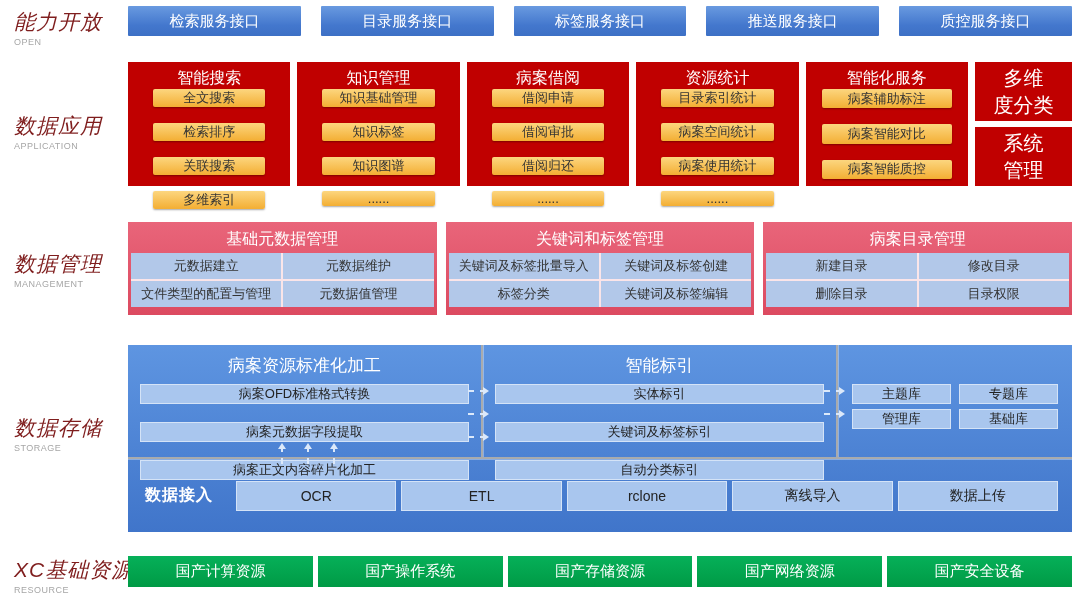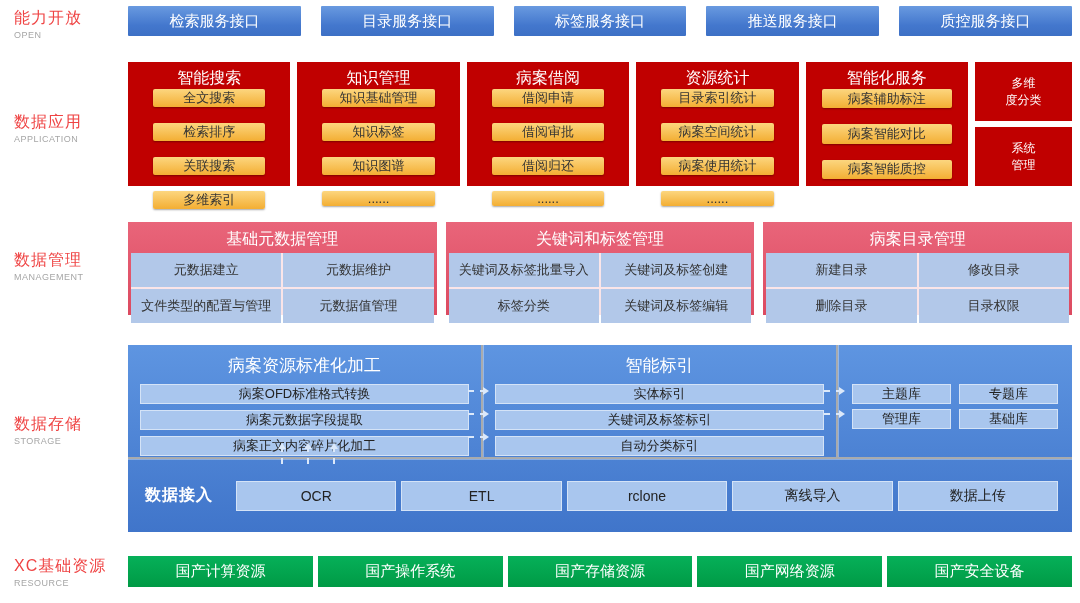--- a/index.html
+++ b/index.html
@@ -3,57 +3,57 @@
 <meta charset="utf-8">
 <style>
   html,body { margin:0; padding:0; background:#fff; }
   .page {
     position:relative; width:1080px; height:603px; background:#fff;
     font-family:"Liberation Sans","DejaVu Sans",sans-serif; overflow:hidden;
   }
 
   
   .layer-label { position:absolute; left:14px; }
-  .layer-label .zh { font-size:16px; color:#ef4444; font-weight:500; letter-spacing:1px; }
+  .layer-label .zh { font-size:21px; color:#7f1d1d; font-weight:500; letter-spacing:1px;font-style:italic; }
   .layer-label .en { font-size:9px; color:#a6a6a6; letter-spacing:0.5px; margin-top:1px; }
 
   
   .row-open { position:absolute; left:128px; top:6px; width:944px; height:30px; display:flex; gap:20px; }
   .svc-btn { flex:1; background:linear-gradient(180deg,#699ae0 0%,#4377cd 65%,#3d70c5 100%);
     color:#fff; font-size:15px; display:flex; align-items:center; justify-content:center; border-radius:1px; }
 
   
   .row-app { position:absolute; left:128px; top:62px; width:944px; height:124px; display:flex; gap:7px; }
   .app-card { flex:1; background:#c00000; display:flex; flex-direction:column; padding:3px 0 7px; }
   .app-title { color:#fff; font-size:16px; text-align:center; height:24px; line-height:25px; }
   .app-items { flex:1; display:flex; flex-direction:column; gap:16px; padding:0 25px; }
   .app-item { flex:1; background:linear-gradient(180deg,#fcd67f,#f3ae33); border-radius:2px;
     color:#333; font-size:13px; display:flex; align-items:center; justify-content:center;
     box-shadow:0 1px 2px rgba(0,0,0,.35); }
   .app-side { width:97px; flex:none; display:flex; flex-direction:column; gap:6px; }
-  .side-box { flex:1; background:#c00000; color:#fff; font-size:12px; display:flex;
+  .side-box { flex:1; background:#c00000; color:#fff; font-size:20px; display:flex;
     align-items:center; justify-content:center; text-align:center; white-space:pre-line; line-height:1.35; }
 
   
   .row-mg { position:absolute; left:128px; top:222px; width:944px; height:93px; display:flex; gap:9px; }
   .mg-card { flex:1; background:linear-gradient(180deg,#e9657a,#dc4a60); padding:0 3px; }
   .mg-title { color:#fff; font-size:16px; text-align:center; height:31px; line-height:33px; }
   .mg-grid { display:grid; grid-template-columns:1fr 1fr; gap:2px; background:rgba(255,255,255,.85); }
-  .mg-cell { background:#b2c8e9; height:34px; display:flex; align-items:center; justify-content:center;
+  .mg-cell { background:#b2c8e9; height:26px; display:flex; align-items:center; justify-content:center;
     font-size:13px; color:#333; }
 
   
   .storage { position:absolute; left:128px; top:345px; width:944px; height:187px;
     background:linear-gradient(180deg,#5e95e1,#4075ca); }
   .st-panel { position:absolute; top:0; }
   .st-panel.p1 { left:0; width:353px; }
   .st-panel.p2 { left:355px; width:353px; }
   .st-panel.p3 { left:710px; width:234px; }
   .st-title { color:#fff; font-size:17px; text-align:center; margin-top:8px; height:26px; line-height:26px; }
-  .st-rows { padding:5px 12px 0; display:flex; flex-direction:column; gap:6px; }
+  .st-rows { padding:5px 12px 0; display:flex; flex-direction:column; gap:18px; }
   .st-row, .lib-cell, .intake-btn { height:18px; background:#a9c6ee; border:1px solid rgba(255,255,255,.5);
     display:flex; align-items:center; justify-content:center; font-size:13px; color:#222; }
   .lib-grid { margin:39px 14px 0; display:grid; grid-template-columns:1fr 1fr; gap:5px 8px; }
   .vdiv { position:absolute; top:0; width:2px; height:112px; background:#a9abad;
     box-shadow:1px 0 0 rgba(255,255,255,.35); }
   .vdiv.d1 { left:353px; } .vdiv.d2 { left:708px; }
   .hdiv { position:absolute; top:112px; left:0; width:100%; height:2px; background:#a9abad;
     box-shadow:0 1px 0 rgba(255,255,255,.35); }
   .intake { position:absolute; left:0; top:114px; width:100%; height:73px; display:flex;
     align-items:center; padding:0 14px 0 17px; box-sizing:border-box; gap:5px; }

